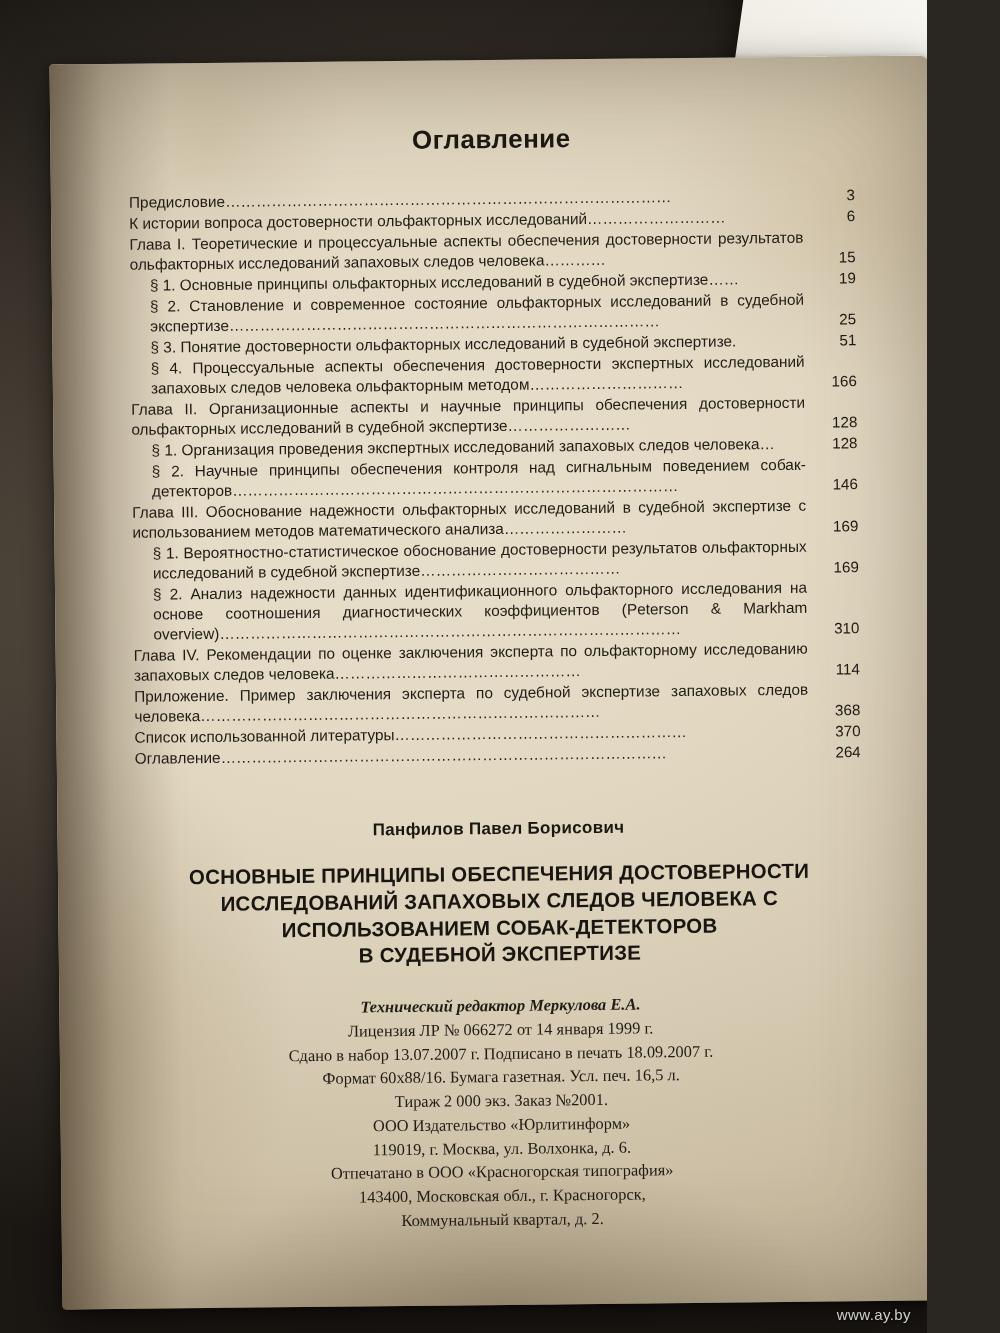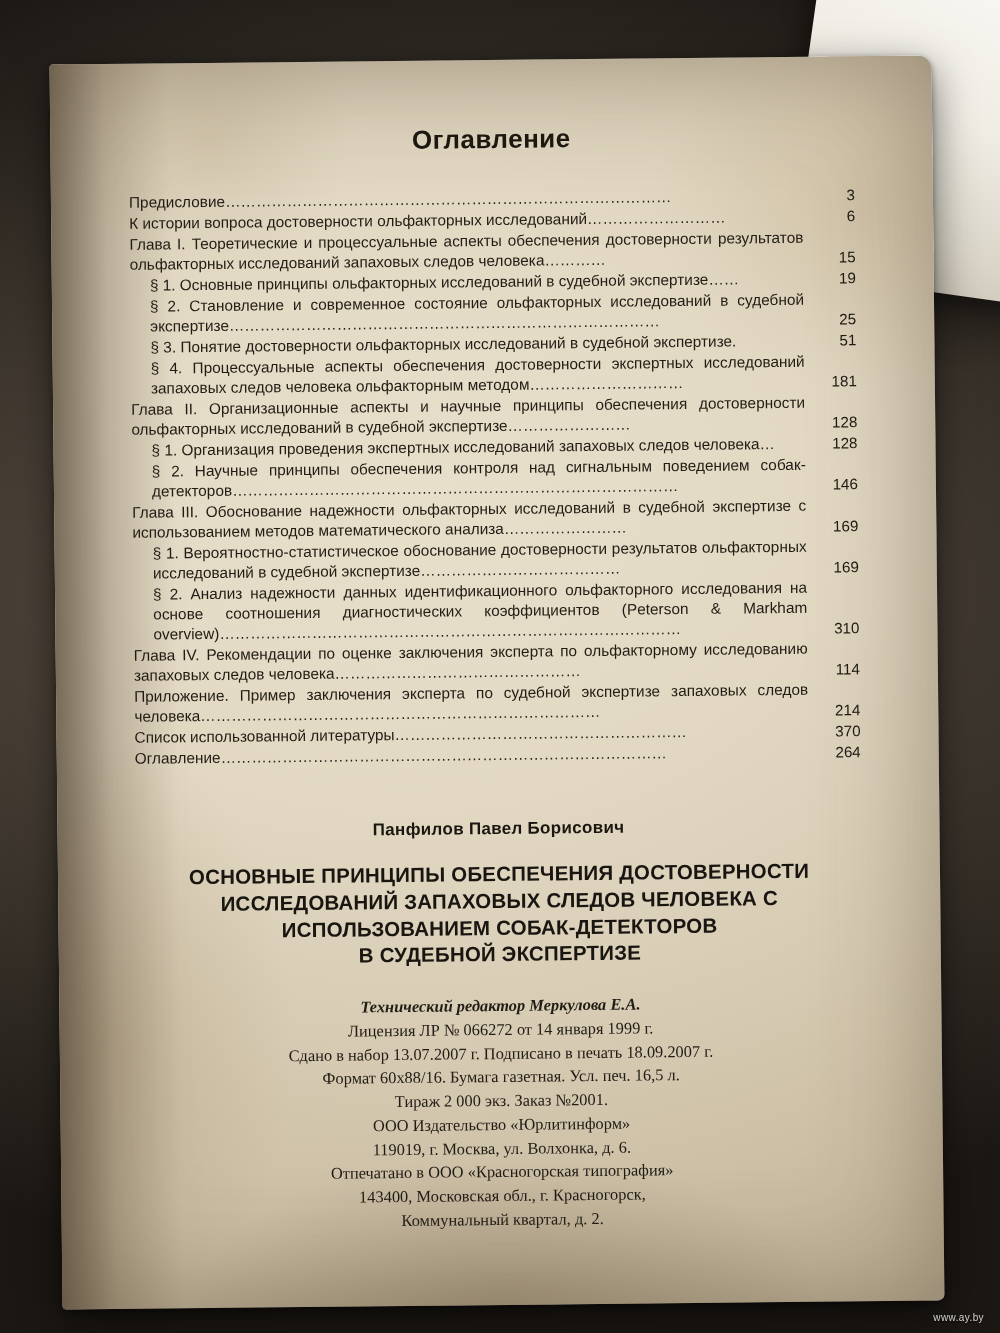--- a/index.html
+++ b/index.html
@@ -10,21 +10,21 @@
   body {
     width: 1000px;
     height: 1333px;
     overflow: hidden;
     font-family: "Liberation Sans", sans-serif;
   }
 
   
   #photo {
     position: relative;
-    width: 1000px;
+    width: 927px;
     height: 1333px;
     background: #0369a1;
     overflow: hidden;
   }
 
   
   #backdrop {
     position: absolute;
     inset: 0;
     background:
@@ -166,21 +166,21 @@
     font-style: italic;
     font-weight: 600;
   }
 
   
   #watermark {
     position: absolute;
     right: 16px;
     bottom: 10px;
     font-family: "Liberation Sans", sans-serif;
-    font-size: 10px;
+    font-size: 15px;
     color: rgba(250,248,244,.82);
     letter-spacing: .4px;
     text-shadow: 0 1px 2px rgba(0,0,0,.7);
   }
 </style>
 </head>
 <body>
 
 <div id="photo">
   <div id="backdrop"></div>
@@ -214,21 +214,21 @@
           <div class="toc-entry">
             <div class="toc-text indent">§ 2. Становление и современное состояние ольфакторных исследований в судебной экспертизе…………………………………………………………………………</div>
             <div class="toc-page">25</div>
           </div>
           <div class="toc-entry">
             <div class="toc-text indent">§ 3. Понятие достоверности ольфакторных исследований в судебной экспертизе.</div>
             <div class="toc-page">51</div>
           </div>
           <div class="toc-entry">
             <div class="toc-text indent">§ 4. Процессуальные аспекты обеспечения достоверности экспертных исследований запаховых следов человека ольфакторным методом…………………………</div>
-            <div class="toc-page">181</div>
+            <div class="toc-page">166</div>
           </div>
           <div class="toc-entry">
             <div class="toc-text">Глава II. Организационные аспекты и научные принципы обеспечения достоверности ольфакторных исследований в судебной экспертизе……………………</div>
             <div class="toc-page">128</div>
           </div>
           <div class="toc-entry">
             <div class="toc-text indent">§ 1. Организация проведения экспертных исследований запаховых следов человека…</div>
             <div class="toc-page">128</div>
           </div>
           <div class="toc-entry">
@@ -246,21 +246,21 @@
           <div class="toc-entry">
             <div class="toc-text indent">§ 2. Анализ надежности данных идентификационного ольфакторного исследования на основе соотношения диагностических коэффициентов (Peterson &amp; Markham overview)………………………………………………………………………………</div>
             <div class="toc-page">310</div>
           </div>
           <div class="toc-entry">
             <div class="toc-text">Глава IV. Рекомендации по оценке заключения эксперта по ольфакторному исследованию запаховых следов человека…………………………………………</div>
             <div class="toc-page">114</div>
           </div>
           <div class="toc-entry">
             <div class="toc-text">Приложение. Пример заключения эксперта по судебной экспертизе запаховых следов человека……………………………………………………………………</div>
-            <div class="toc-page">214</div>
+            <div class="toc-page">368</div>
           </div>
           <div class="toc-entry">
             <div class="toc-text">Список использованной литературы…………………………………………………</div>
             <div class="toc-page">370</div>
           </div>
           <div class="toc-entry">
             <div class="toc-text">Оглавление……………………………………………………………………………</div>
             <div class="toc-page">264</div>
           </div>
         </div>

